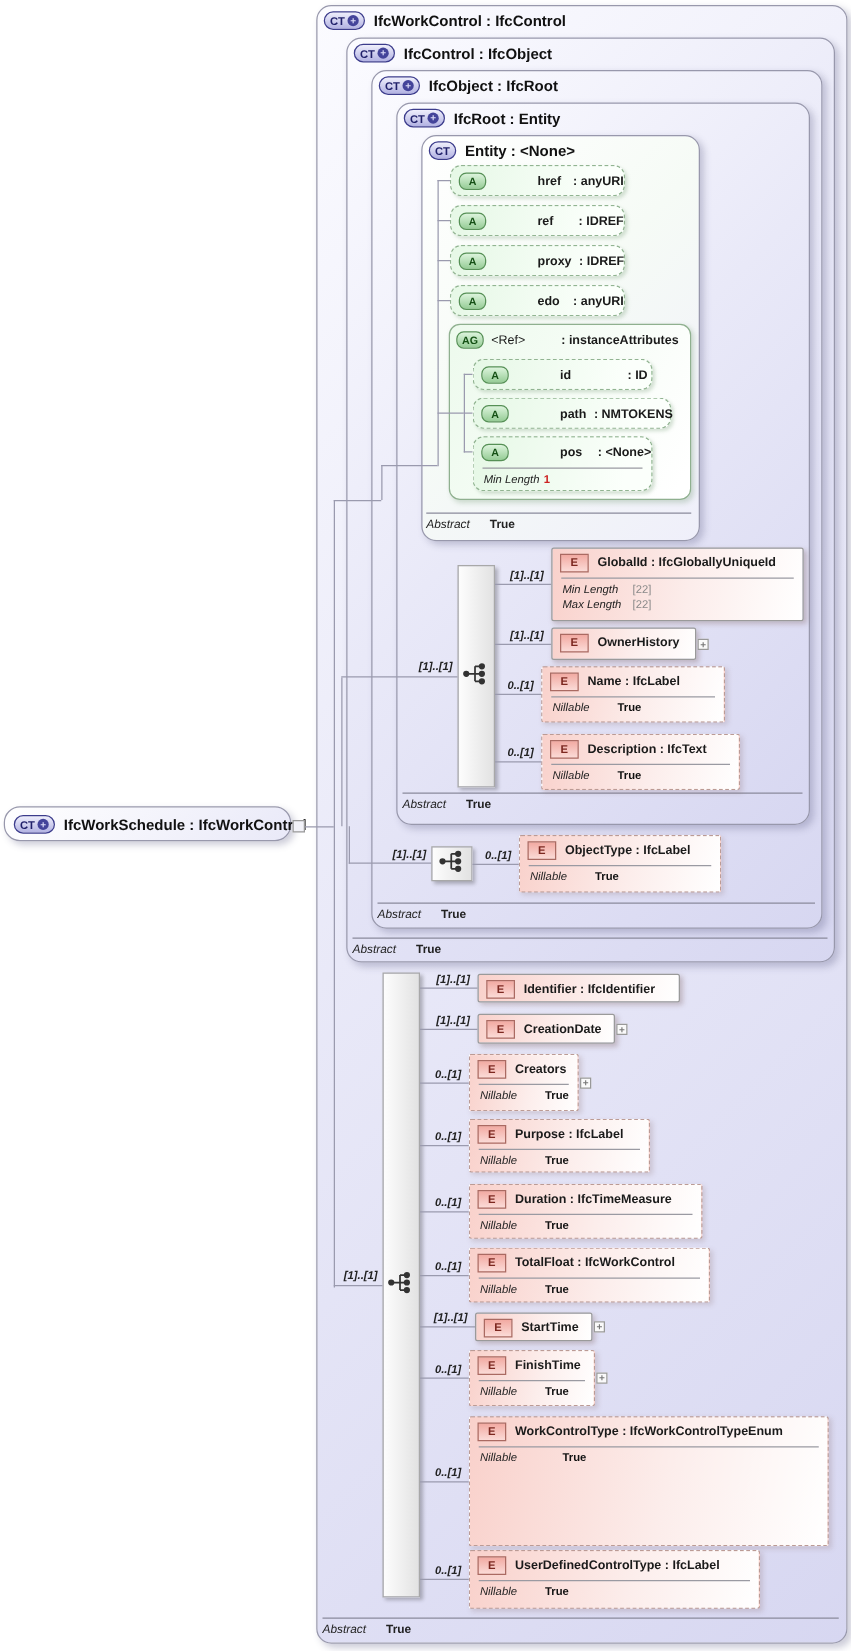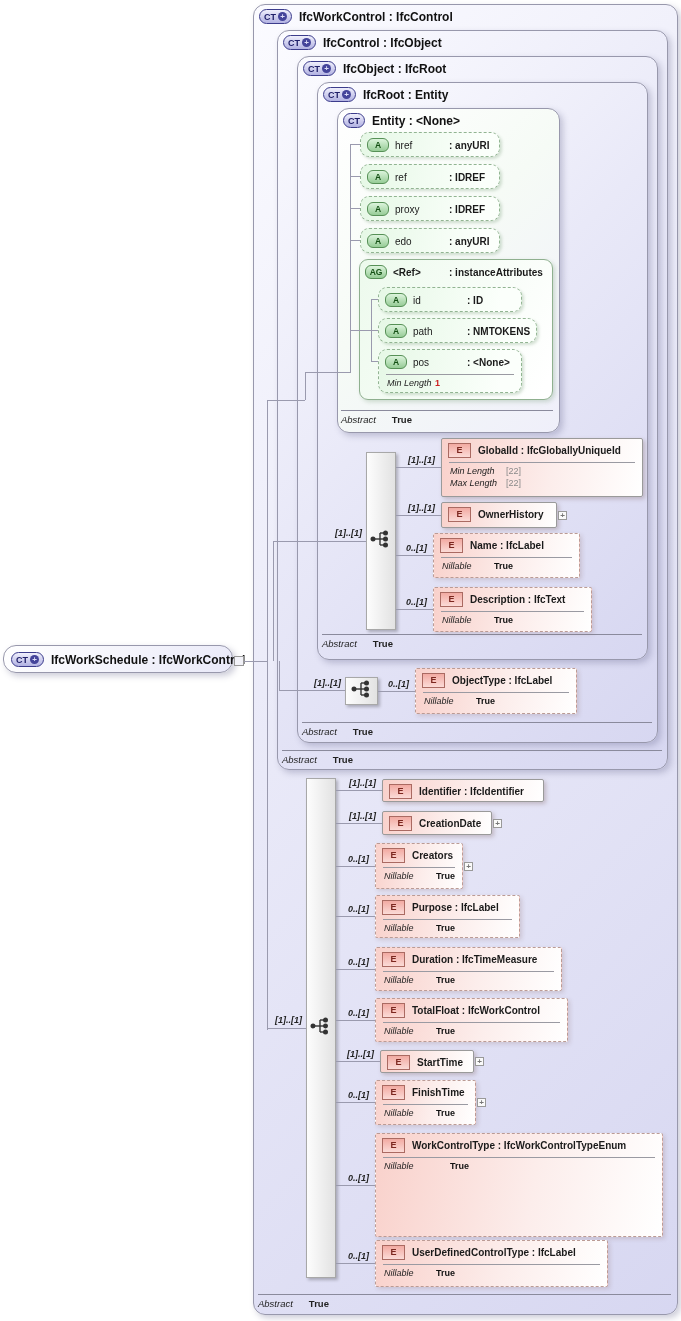--- a/index.html
+++ b/index.html
@@ -9,23 +9,23 @@
   .fill-entity{background:linear-gradient(135deg,#ffffff 0%,#f6fbf6 45%,#efeffa 100%);}
   .fill-ws{background:linear-gradient(135deg,#ffffff 0%,#e9e9f8 100%);border-radius:13px;}
   .hdr{position:absolute;display:flex;align-items:center;gap:7px;white-space:nowrap;}
   .hdr .t{font-weight:bold;font-size:12px;color:#111;}
   .badge-ct{display:inline-flex;align-items:center;gap:2px;height:13px;padding:0 4px;border:1px solid #3c3c8c;border-radius:8px;background:linear-gradient(#efeffc,#b2b2e2);color:#20206a;font-weight:bold;font-size:9px;}
   .ctplus{display:inline-block;width:9px;height:9px;border-radius:50%;background:#44449a;color:#dcdcf8;font-weight:bold;font-size:8px;line-height:9px;text-align:center;}
   .attr{position:absolute;border:1px dashed #92b492;border-radius:9px;background:linear-gradient(100deg,#e6f8e6 0%,#fbfffb 85%);box-shadow:2px 2px 3px rgba(110,150,110,.28);box-sizing:border-box;}
   .agbox{position:absolute;border:1px solid #8fb08f;border-radius:9px;background:linear-gradient(115deg,#edfaed 0%,#ffffff 95%);box-shadow:2px 2px 4px rgba(110,150,110,.30);box-sizing:border-box;}
   .arow{display:flex;align-items:center;gap:6px;height:24px;padding-left:6px;white-space:nowrap;}
   .badge-a{min-width:16px;height:12px;border:1px solid #569056;border-radius:6px;background:linear-gradient(#dcf4dc,#96cc96);color:#145014;font-weight:bold;font-size:8.5px;line-height:12px;text-align:center;padding:0 2px;}
-  .aname{font-weight:normal;font-size:10px;color:#1a1a1a;width:48px;}
+  .aname{font-weight:bold;font-size:10px;color:#1a1a1a;width:48px;margin-left:35px;}
   .atype{font-weight:bold;font-size:10px;color:#1a1a1a;}
-  .agname{font-weight:bold;font-size:10px;color:#1a1a1a;width:50px;}
+  .agname{font-weight:normal;font-size:10px;color:#1a1a1a;width:50px;}
   .ebox{position:absolute;border-radius:2px;background:linear-gradient(100deg,#f9d1cb 0%,#fcedeb 55%,#ffffff 100%);box-sizing:border-box;}
   .ebox.solid{border:1px solid #9a9a9a;box-shadow:2px 2px 4px rgba(130,100,100,.35);}
   .ebox.dashed{border:1px dashed #bb9b95;box-shadow:2px 2px 4px rgba(130,100,100,.22);}
   .etitle{display:flex;align-items:center;gap:7px;height:23px;padding-left:6px;white-space:nowrap;font-weight:bold;font-size:10px;color:#1a1a1a;}
   .badge-e{width:21px;height:13px;border:1px solid #aa6a62;background:linear-gradient(#f2aaa2,#fbdbd7);color:#7c2820;font-weight:bold;font-size:9px;line-height:13px;text-align:center;flex:0 0 auto;}
   .fsep{height:1px;background:#9a9aa2;margin:0 7px 3px 7px;}
   .frow{display:flex;font-size:9px;line-height:11.5px;color:#222;padding-left:8px;}
   .fname{font-style:italic;flex:0 0 auto;}
   .fval{font-weight:bold;color:#111;}
   .fval.muted{color:#8a8a8a;font-weight:normal;}

